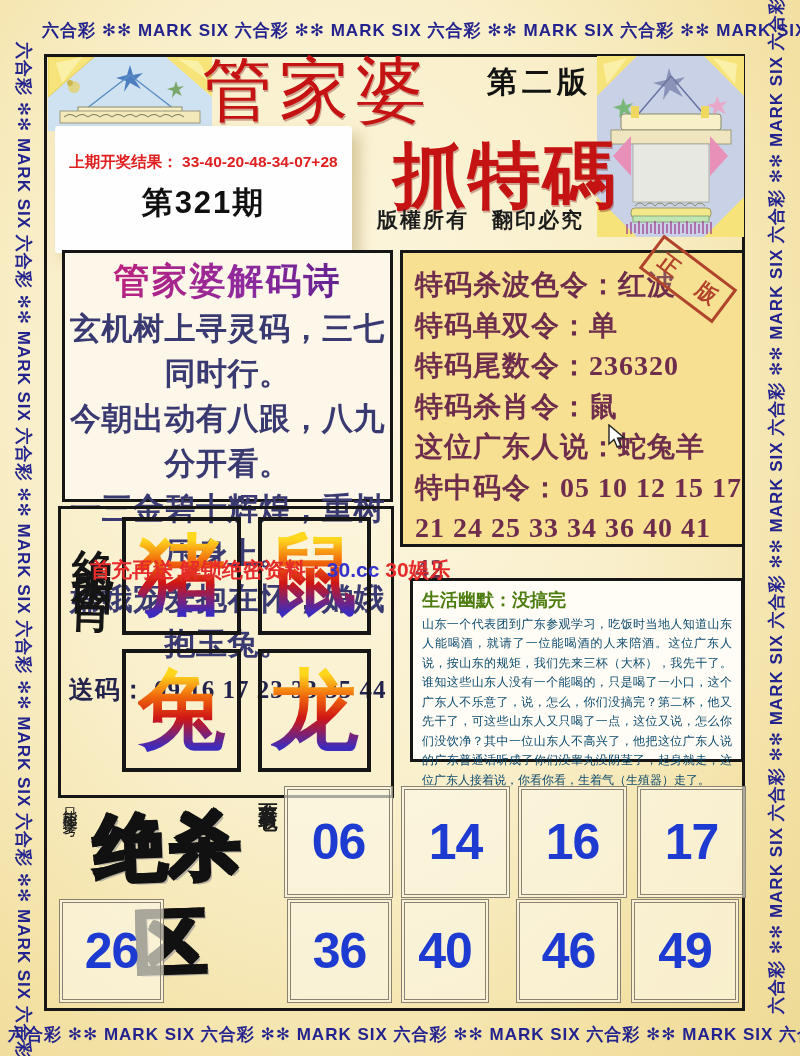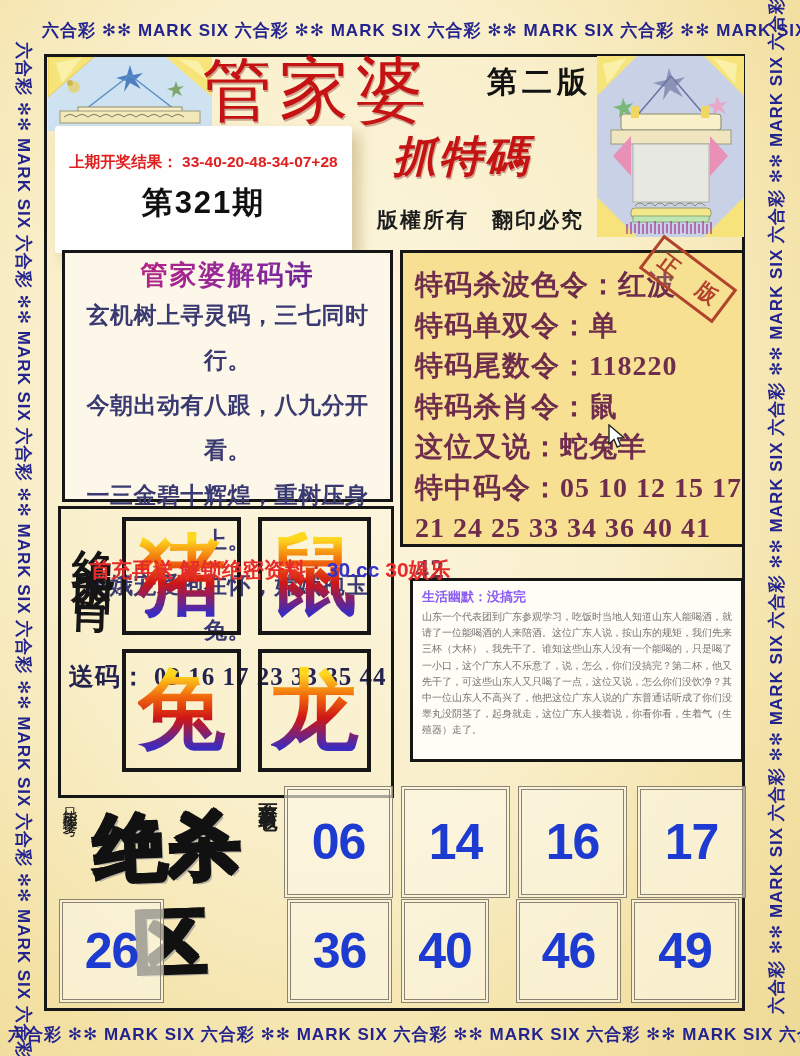--- a/index.html
+++ b/index.html
@@ -23,37 +23,37 @@
     transform-origin:0 0; transform:rotate(90deg) translateY(-42px); padding-left:42px;}
   .strip-right { left:756px; top:1056px; width:1056px; height:42px; line-height:42px;
     transform-origin:0 0; transform:rotate(-90deg); padding-left:42px;}
   
   .frame { position:absolute; left:44px; top:54px; width:701px; height:957px; border:3px solid #161616; }
   
   .serif { font-family:"Liberation Serif","DejaVu Serif",serif; }
   .main-title { position:absolute; left:202px; top:44px; font-size:70px; font-weight:normal;
     color:#c51212; letter-spacing:7px; text-shadow:1px 2px 0 rgba(120,20,20,.35); }
   .edition { position:absolute; left:487px; top:62px; font-size:30px; font-weight:bold; color:#131313; letter-spacing:5px; }
-  .subtitle { position:absolute; left:393px; top:128px; font-size:43px; font-weight:bold;
-    color:#c51212; letter-spacing:3px; text-shadow:1px 2px 0 rgba(120,20,20,.35);font-style:italic; }
+  .subtitle { position:absolute; left:393px; top:128px; font-size:72px; font-weight:bold;
+    color:#c51212; letter-spacing:3px; text-shadow:1px 2px 0 rgba(120,20,20,.35); }
   .copyright { position:absolute; left:377px; top:206px; font-size:21px; font-weight:bold; color:#1c1c1c; letter-spacing:2px; }
   .result-box { position:absolute; left:55px; top:126px; width:297px; height:127px; background:#fefefe;
     border-radius:3px; box-shadow:8px 8px 14px rgba(150,120,50,.35);padding-left:14px; }
   .result-line { position:absolute; left:0; top:26px; width:100%; text-align:center;
     color:#e02020; font-size:15.5px; font-weight:bold; }
   .issue { position:absolute; left:0; top:56px; width:100%; text-align:center;
     color:#101010; font-size:31px; font-weight:bold; letter-spacing:2px; }
   .art { position:absolute; }
   
   .poem-box { position:absolute; left:62px; top:250px; width:331px; height:252px;
     background:#fcf7e8; border:3px solid #161616; }
-  .poem-title { text-align:center; margin-top:4px; font-size:27px; font-weight:bold; letter-spacing:2px;
+  .poem-title { text-align:center; margin-top:4px; font-size:36px; font-weight:bold; letter-spacing:2px;
     background:linear-gradient(100deg,#c2207a 10%,#8e2a9e 55%,#5a1f8e 90%);
     -webkit-background-clip:text; background-clip:text; color:transparent; }
-  .poem-line { text-align:center; font-size:23px; font-weight:bold; color:#3a3a72; line-height:45px; letter-spacing:0.5px; }
+  .poem-line { text-align:center; font-size:31px; font-weight:bold; color:#3a3a72; line-height:45px; letter-spacing:0.5px; }
   .songma { text-align:center; font-size:25px; font-weight:bold; color:#23234e; line-height:47px; letter-spacing:1px; }
   
   .orders { position:absolute; left:400px; top:250px; width:345px; height:297px;
     background:#f7e092; border:3px solid #161616; padding:12px 0 0 12px; }
   .order-line { font-size:28px; font-weight:bold; color:#6f2d4d; line-height:40.5px; letter-spacing:1px; }
   .stamp { position:absolute; left:642px; top:258px; width:92px; padding:4px 9px;
     border:3px solid #b1432c; color:#b1432c; font-size:21px; font-weight:bold;
     transform:rotate(37deg); display:flex; justify-content:space-between; background:rgba(247,224,146,.2); }
   
   .zodiac-outer { position:absolute; left:58px; top:506px; width:336px; height:292px; border:3px solid #161616; }
@@ -63,22 +63,22 @@
   .zcell { position:absolute; border:4px solid #161616; display:flex; align-items:center; justify-content:center; }
   .zchar { font-size:88px; font-weight:bold; font-family:"Liberation Serif","DejaVu Serif",serif;
     background:linear-gradient(#ffd81e 8%, #f0660c 34%, #cf1616 58%, #3c2bbf 92%);
     -webkit-background-clip:text; background-clip:text; color:transparent; line-height:1; }
   
   .watermark { position:absolute; left:90px; top:556px; font-size:21px; font-weight:bold; z-index:30; white-space:nowrap; }
   .wm-red { color:#e62b2b; } .wm-link { color:#3333cc; }
   
   .joke { position:absolute; left:410px; top:578px; width:334px; height:184px;
     background:#fffdf6; border:3px solid #161616; padding:7px 9px; }
-  .joke-title { font-size:13px; font-weight:bold; color:#8b5cf6; margin-bottom:3px; }
-  .joke-body { font-size:10px; color:#737373; line-height:1.62; text-align:justify; }
+  .joke-title { font-size:18px; font-weight:bold; color:#4d7c0f; margin-bottom:3px; }
+  .joke-body { font-size:12px; color:#0c4a6e; line-height:1.62; text-align:justify; }
   
   .vtext { position:absolute; writing-mode:vertical-rl; text-orientation:upright; color:#1c1c1c; }
   .note-left { left:60px; top:795px; font-size:15px; height:120px; letter-spacing:3px; }
   .note-right { left:255px; top:788px; font-size:19px; font-weight:bold; height:135px; letter-spacing:2px; }
   .kz-title { position:absolute; left:84px; top:800px; width:172px; text-align:center;
     font-size:72px; font-weight:bold; color:#fff; letter-spacing:2px; transform:rotate(-2deg);
     -webkit-text-stroke:4px #111;
     text-shadow:3px 3px 0 #b9b2a2, -2px -2px 0 #111, 2px -2px 0 #111, -2px 2px 0 #111, 2px 2px 0 #111; }
   .numbox { position:absolute; border:4px double #8a8272; background:rgba(252,247,230,.65);
     display:flex; align-items:center; justify-content:center; }
@@ -171,23 +171,23 @@
     <div class="poem-line">玄机树上寻灵码，三七同时行。</div>
     <div class="poem-line">今朝出动有八跟，八九分开看。</div>
     <div class="poem-line">一三金碧十辉煌，重树压身上。</div>
     <div class="poem-line">嫦娥宠爱抱在怀，嫦娥抱玉兔。</div>
     <div class="songma">送码： 09 16 17 23 33 35 44</div>
   </div>
 
   <div class="orders serif">
     <div class="order-line">特码杀波色令：红波</div>
     <div class="order-line">特码单双令：单</div>
-    <div class="order-line">特码尾数令：118220</div>
+    <div class="order-line">特码尾数令：236320</div>
     <div class="order-line">特码杀肖令：鼠</div>
-    <div class="order-line">这位又说：蛇兔羊</div>
+    <div class="order-line">这位广东人说：蛇兔羊</div>
     <div class="order-line">特中码令：05 10 12 15 17</div>
     <div class="order-line">21 24 25 33 34 36 40 41 42</div>
   </div>
   <div class="stamp serif">
     <span>正</span>
     <span>版</span>
   </div>
 
   <div class="zodiac-outer"></div>
   <div class="zodiac-label">绝杀四肖</div>

